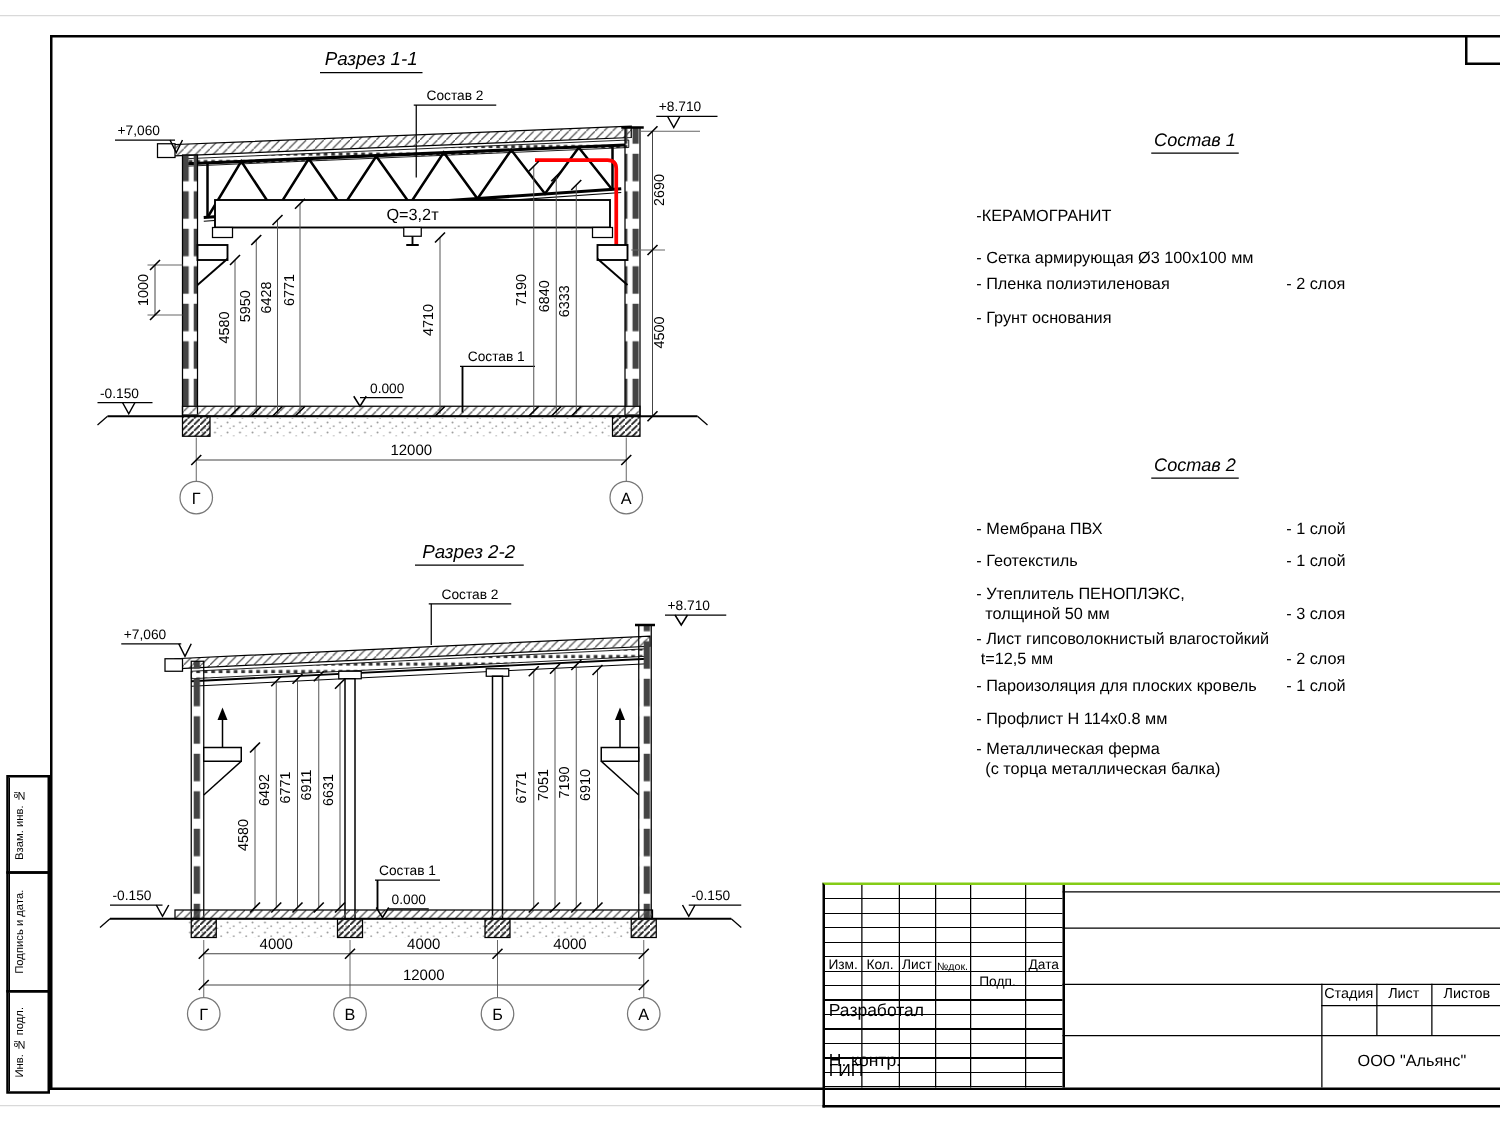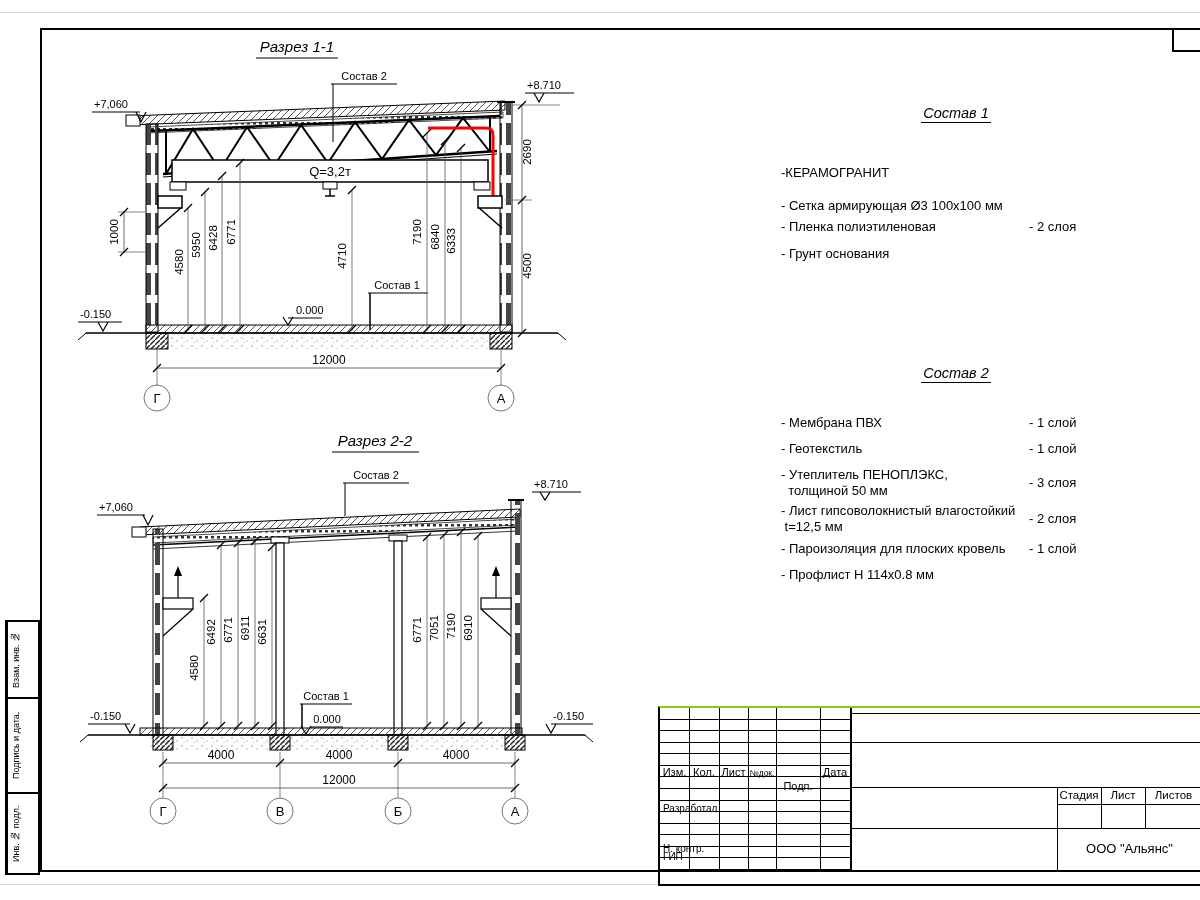--- a/index.html
+++ b/index.html
@@ -6,32 +6,32 @@
   body{width:1200px;height:900px;position:relative;background:#fff;
        font-family:"Liberation Sans",sans-serif;color:#000;overflow:hidden}
   .abs{position:absolute}
   .edge{position:absolute;left:0;width:1200px;height:0;border-top:1px solid #d9d9d9}
   .frameline{position:absolute;background:#000}
   svg text{font-family:"Liberation Sans",sans-serif;fill:#000}
   
   .comp{position:absolute;width:412px}
   .comp-title{width:350px;text-align:center}
   .comp-title span{font-style:italic;font-size:14.5px;border-bottom:1px solid #000;padding:0 2px 1px}
-  .comp-item{display:flex;align-items:center;font-size:13px;line-height:15.5px}
+  .comp-item{display:flex;align-items:flex-end;font-size:13px;line-height:15.5px}
   .comp-item .n{width:248px;flex:none;white-space:pre-line}
   .comp-item .v{white-space:nowrap}
   
   .tb{position:absolute;left:658px;top:706px;width:542px;height:180px;
       border-top:2px solid #84cc16;border-bottom:2px solid #000;border-left:2px solid #000;box-sizing:border-box}
   .tb-left{position:absolute;left:0;top:0;width:190px;height:162px;border-right:2px solid #000;
       background:repeating-linear-gradient(to bottom,#fff 0 10.57px,#000 10.57px 11.57px)}
   .vline{position:absolute;width:1px;background:#000}
   .hline{position:absolute;height:1px;background:#000}
   .tb-txt{position:absolute;font-size:11px;text-align:center;line-height:12px}
-  .tb-role{position:absolute;font-size:10px;left:3px;line-height:11px}
+  .tb-role{position:absolute;font-size:14px;left:3px;line-height:11px}
   .stamp{position:absolute;left:5px;width:35px}
   .stamp-cell{position:absolute;left:0;width:35px;border:2px solid #000;box-sizing:border-box;display:flex}
   .stamp-label{width:15px;border-right:1.5px solid #000;display:flex;align-items:center;justify-content:center;
       writing-mode:vertical-rl;transform:rotate(180deg);font-size:9px;white-space:nowrap}
   .stamp-blank{flex:1}
 </style>
 </head>
 <body>
 
 <div class="edge" style="top:12px"></div>
@@ -420,20 +420,25 @@
       <div class="n">- Лист гипсоволокнистый влагостойкий
 &nbsp;t=12,5 мм</div>
       <div class="v">- 2 слоя</div>
     </div>
   <div class="comp-item" style="margin-top:7px">
       <div class="n">- Пароизоляция для плоских кровель</div>
       <div class="v">- 1 слой</div>
     </div>
   <div class="comp-item" style="margin-top:10px">
       <div class="n">- Профлист Н 114х0.8 мм</div>
+      <div class="v"></div>
+    </div>
+  <div class="comp-item" style="margin-top:9px">
+      <div class="n">- Металлическая ферма
+&nbsp;&nbsp;(с торца металлическая балка)</div>
       <div class="v"></div>
     </div>
 </div>
 
 <div class="tb">
   <div class="tb-left">
     <div class="vline" style="left:29px;top:0;height:162px"></div>
     <div class="vline" style="left:59px;top:0;height:162px"></div>
     <div class="vline" style="left:88px;top:0;height:162px"></div>
     <div class="vline" style="left:116px;top:0;height:162px"></div>

